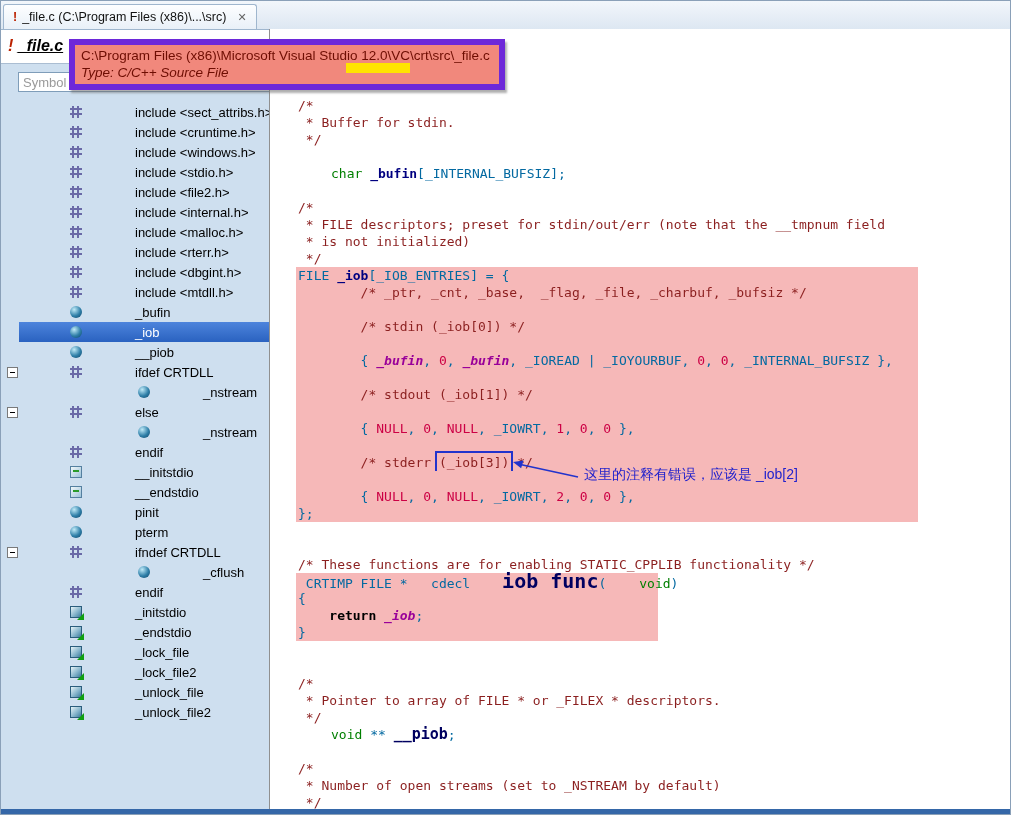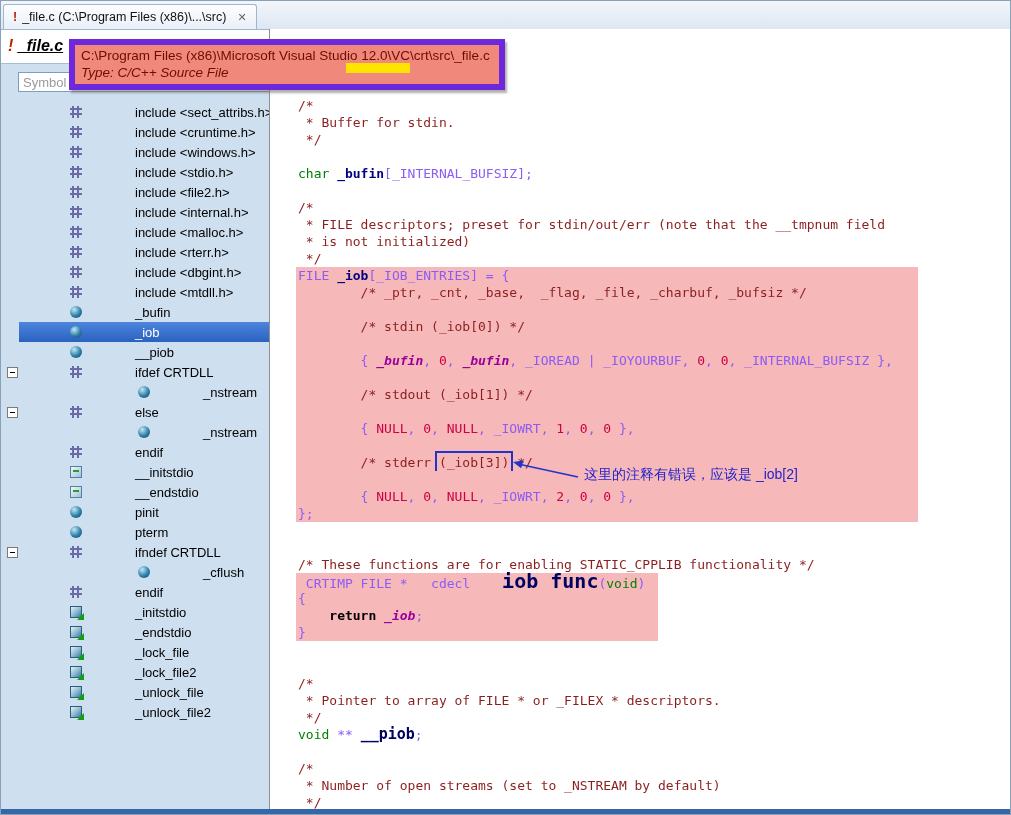--- a/index.html
+++ b/index.html
@@ -59,22 +59,22 @@
   #codepane{position:absolute;left:268px;top:28px;right:0;bottom:5px;background:#fff;overflow:hidden;
             border-left:1px solid #909090;}
   #codeinner{padding:68px 0 0 28px;}
   .cl{position:relative;z-index:0;height:17px;line-height:17px;white-space:pre;
       font-family:"DejaVu Sans Mono","Liberation Mono",monospace;font-size:13px;}
   .cl span{position:relative;z-index:1;}
   .cl.hl1::before,.cl.hl2::before{content:"";position:absolute;left:-2px;top:0;height:100%;background:#f6b8b8;z-index:0;}
   .cl.hl1::before{width:622px;}
   .cl.hl2::before{width:362px;}
   .cm{color:#8b1f1f;}
-  .pl{color:#8b5cf6;}
-  .kw{color:#007f00;}
+  .pl{color:#0369a1;}
+  .kw{color:#007f00;margin-left:33px;}
   .nu{color:#cc0044;}
   .sr{color:#990099;font-weight:bold;font-style:italic;}
   .dv{color:#000080;font-weight:bold;}
   .df{color:#000060;font-weight:bold;font-size:20px;line-height:17px;}
   .dv2{color:#000060;font-weight:bold;font-size:15px;line-height:17px;}
   .rw{color:#000;font-weight:bold;}
   .boxed{outline:2px solid #2233cc;outline-offset:2px;}
 
   
   #arrow{position:absolute;left:240px;top:424px;width:90px;height:32px;z-index:5;}

